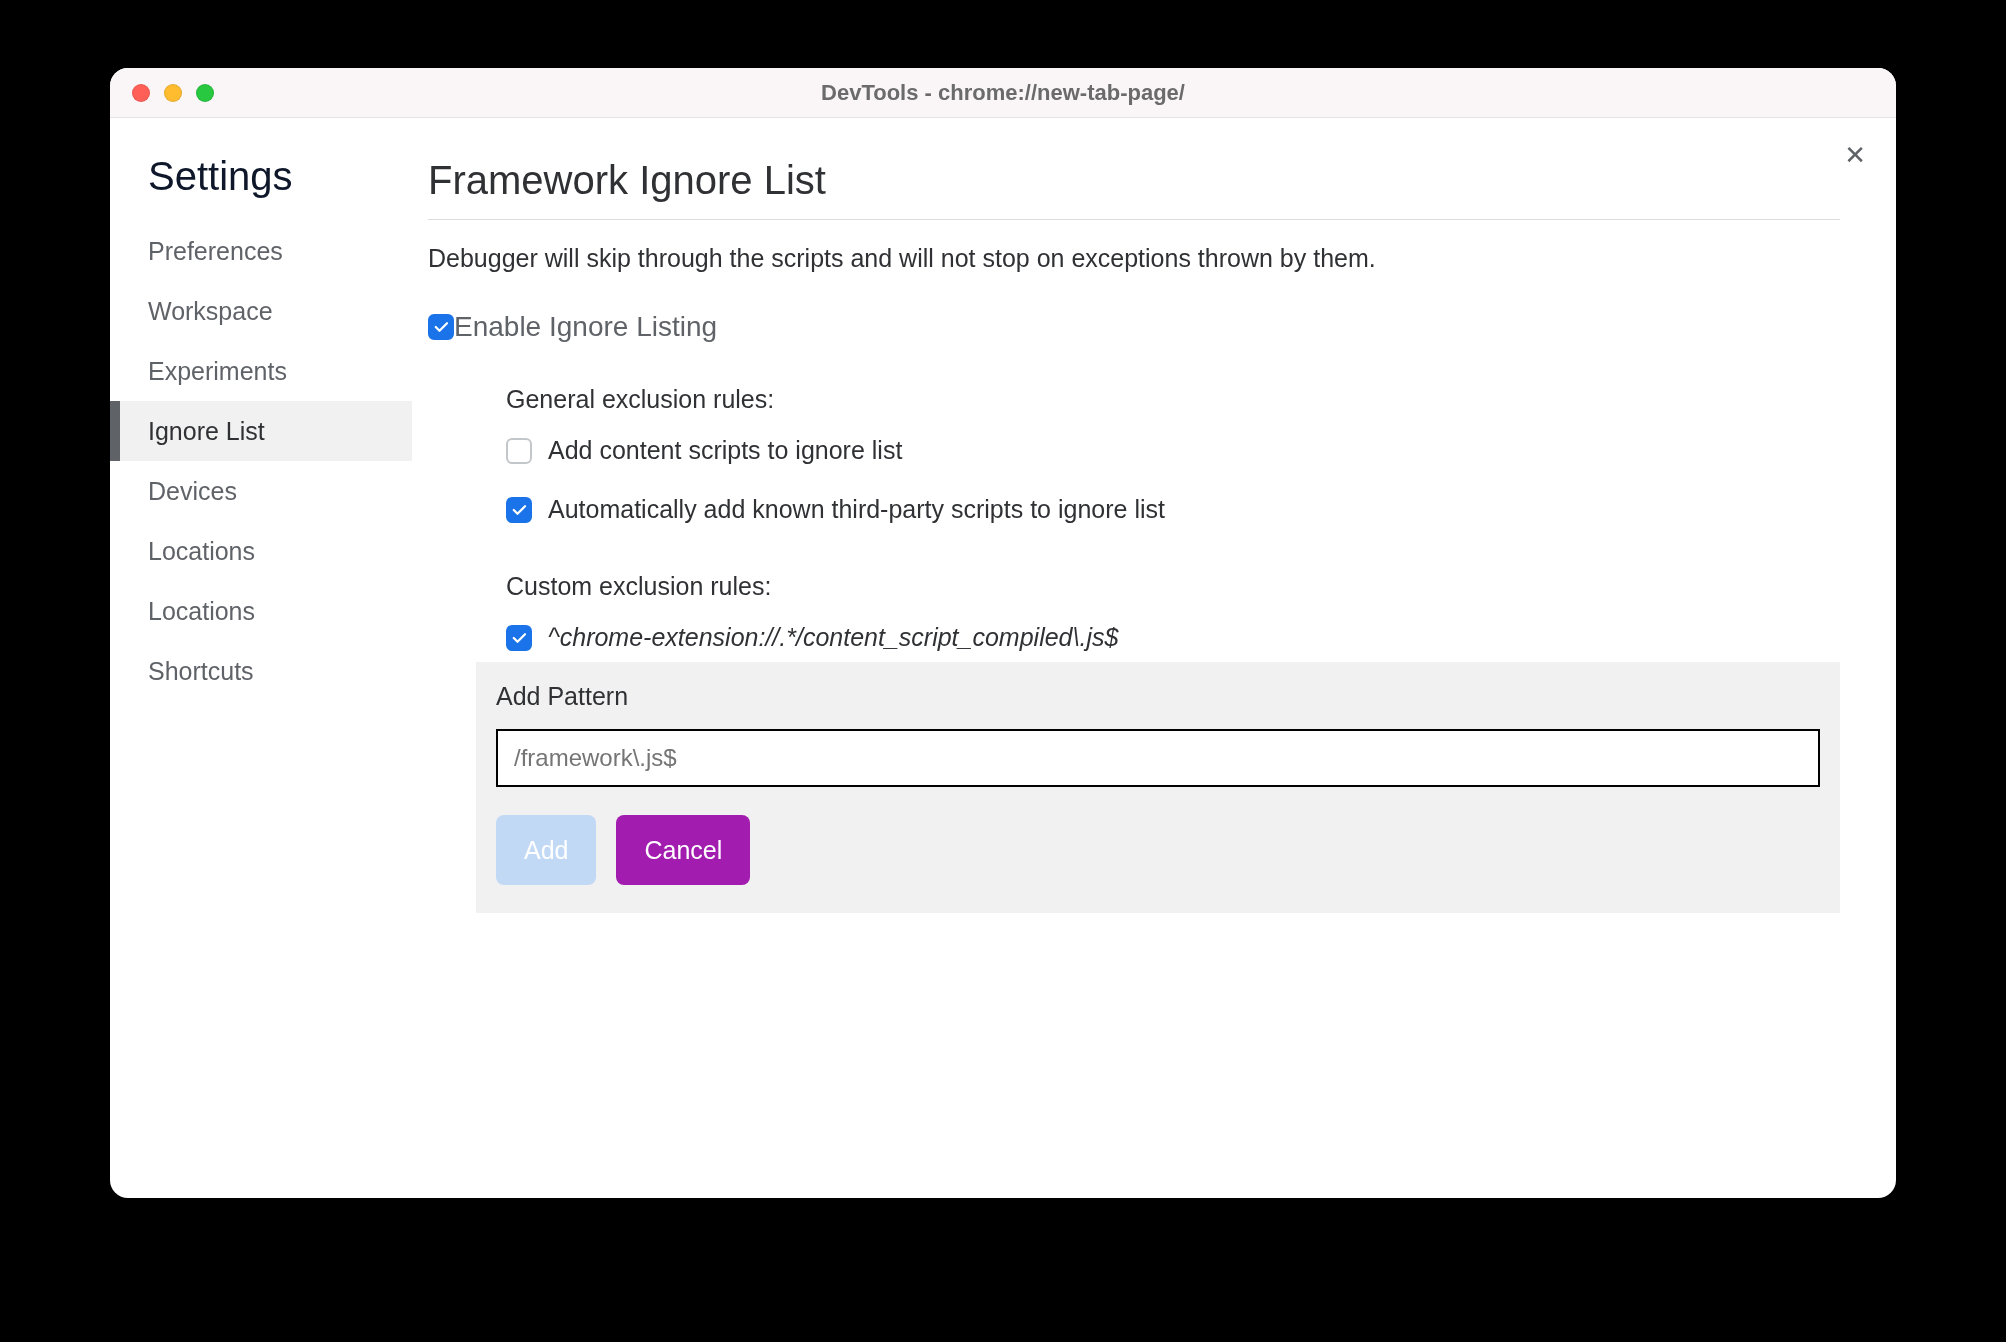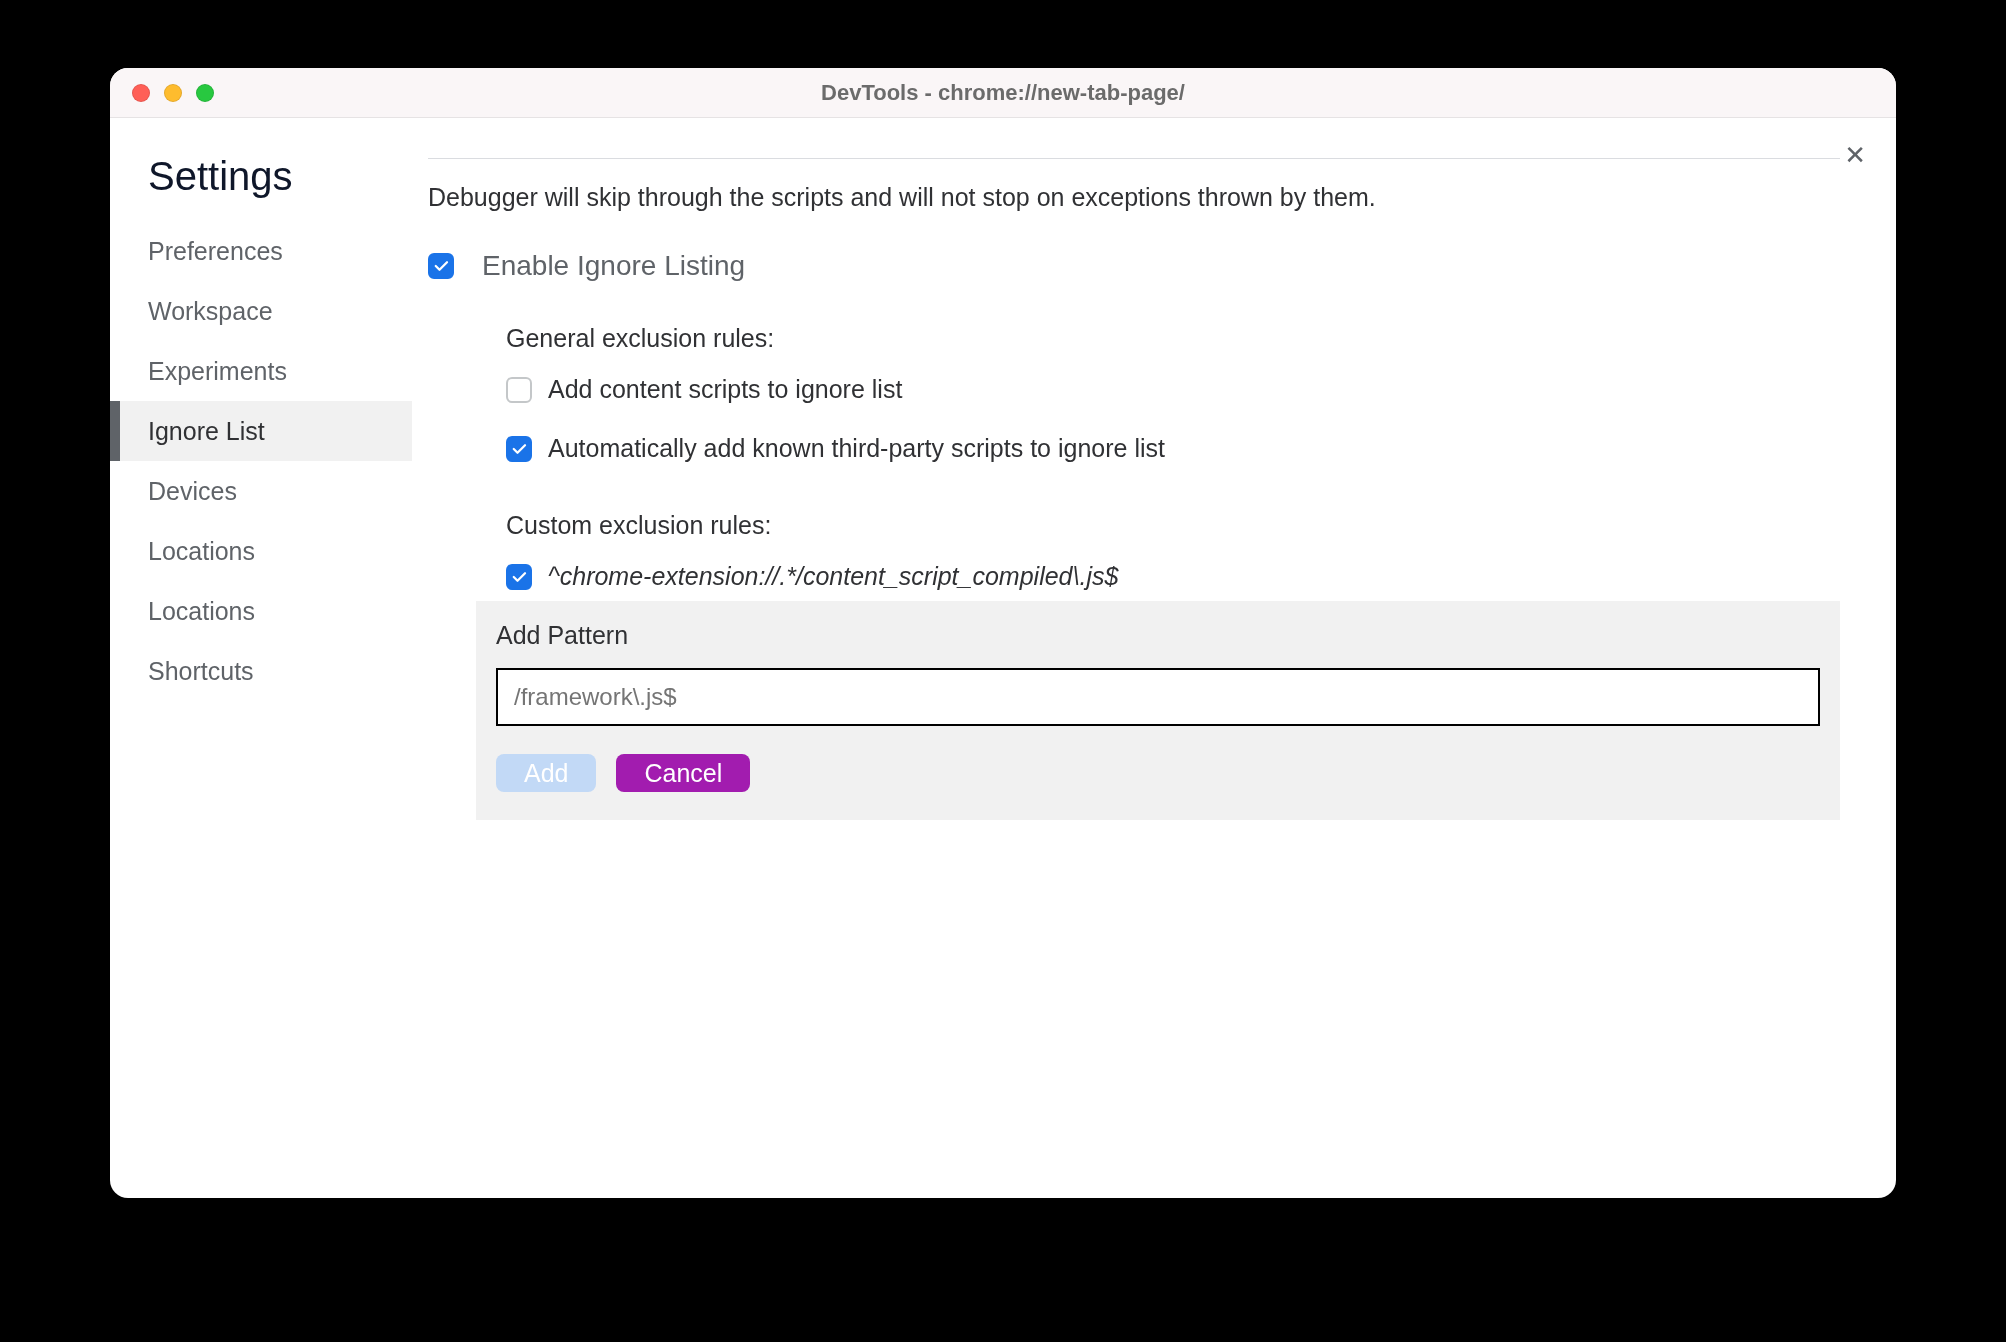--- a/index.html
+++ b/index.html
@@ -118,21 +118,21 @@
       margin-bottom: 24px;
     }
     .description {
       font-size: 25px;
       color: #303134;
       margin-bottom: 38px;
     }
     .cb-row {
       display: flex;
       align-items: center;
-      gap: 28px;
+      gap: 0;
       margin-bottom: 8px;
       text-align: center;
     }
     .checkbox {
       width: 26px;
       height: 26px;
       border: 2px solid #c4c7c9;
       border-radius: 6px;
       display: inline-flex;
       align-items: center;
@@ -205,21 +205,21 @@
       padding: 0 16px;
       outline: none;
       font-family: inherit;
     }
     .btn-row {
       display: flex;
       gap: 20px;
       margin-top: 28px;
     }
     .btn {
-      height: 38px;
+      height: 70px;
       border: none;
       border-radius: 8px;
       font-size: 25px;
       font-weight: 500;
       padding: 0 28px;
       cursor: pointer;
       font-family: inherit;
     }
     .btn-add {
       background: #c2d9f6;
@@ -272,20 +272,21 @@
         </div>
       <div class="sidebar-item">
           <span>Locations</span>
         </div>
       <div class="sidebar-item">
           <span>Shortcuts</span>
         </div>
     </div>
 
     <div class="main">
+      <div class="page-title">Framework Ignore List</div>
       <hr class="divider">
       <div class="description">Debugger will skip through the scripts and will not stop on exceptions thrown by them.</div>
 
       <div class="cb-row">
         <span class="checkbox checked">
           <svg viewBox="0 0 24 24">
               <path d="M5 12l5 5L20 7"></path>
             </svg>
         </span>
         <span class="cb-label-lg">Enable Ignore Listing</span>

